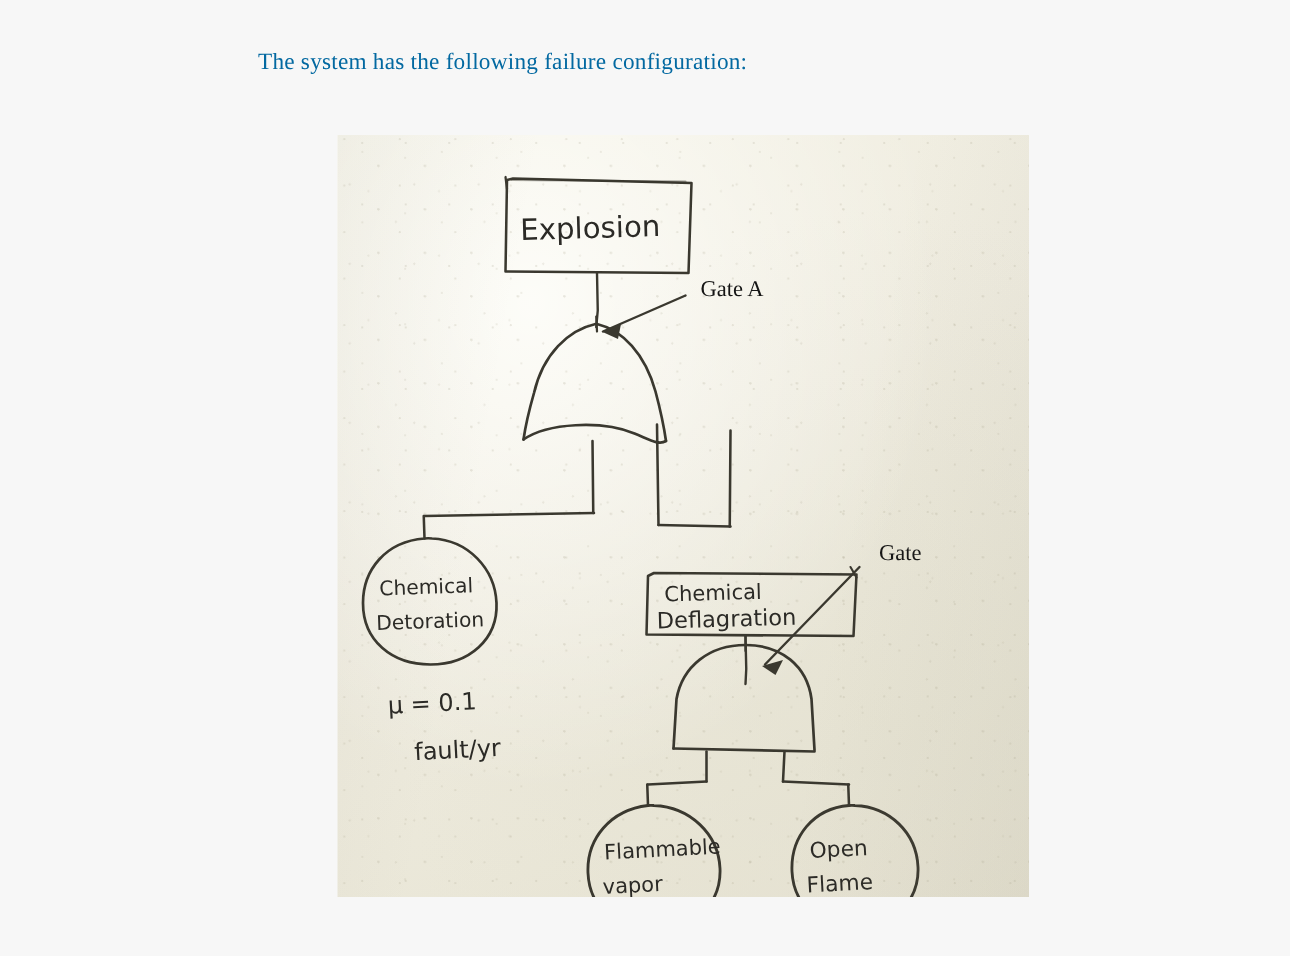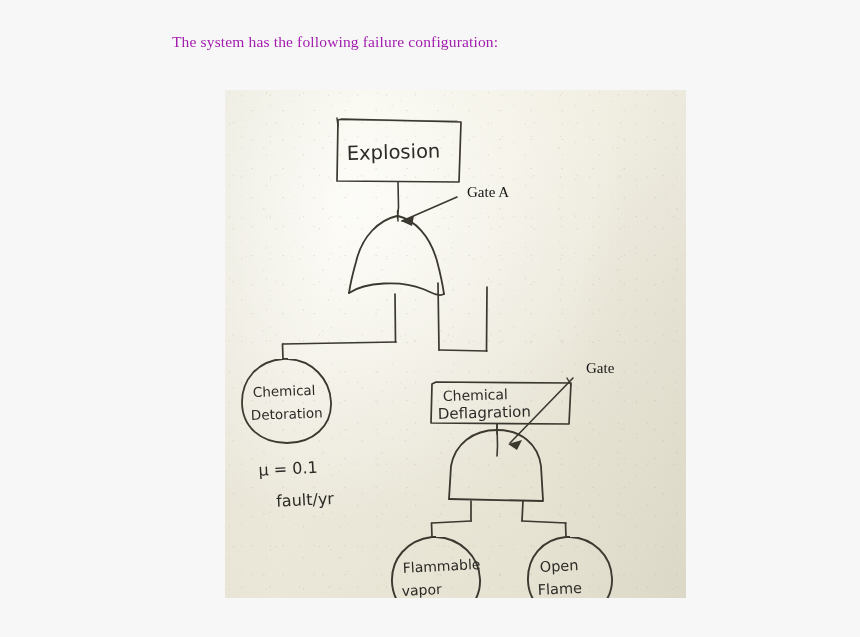--- a/index.html
+++ b/index.html
@@ -14,21 +14,21 @@
     background: #f7f7f7;
     overflow: hidden;
     font-family: "Liberation Serif", serif;
   }
   #prompt-text {
     position: absolute;
     left: 172px;
     top: 33px;
     font-family: "Liberation Serif", serif;
     font-size: 15.5px;
-    color: #a21caf;
+    color: #0369a1;
     letter-spacing: 0.15px;
     white-space: nowrap;
   }
   
   #paper-photo {
     position: absolute;
     left: 225px;
     top: 90px;
     width: 461px;
     height: 508px;

